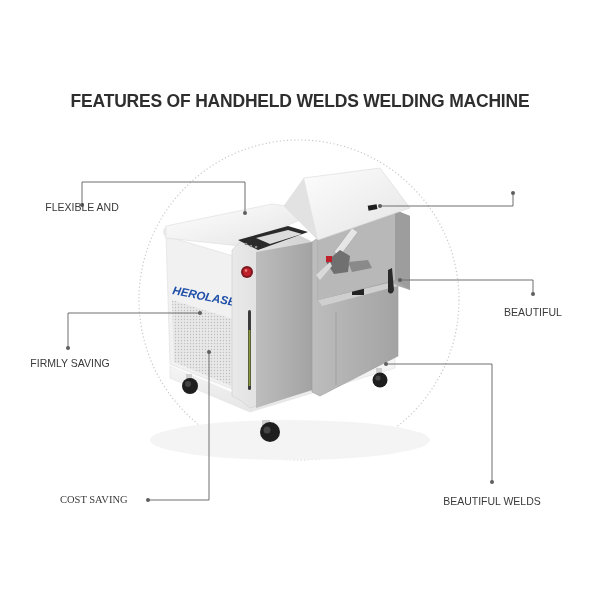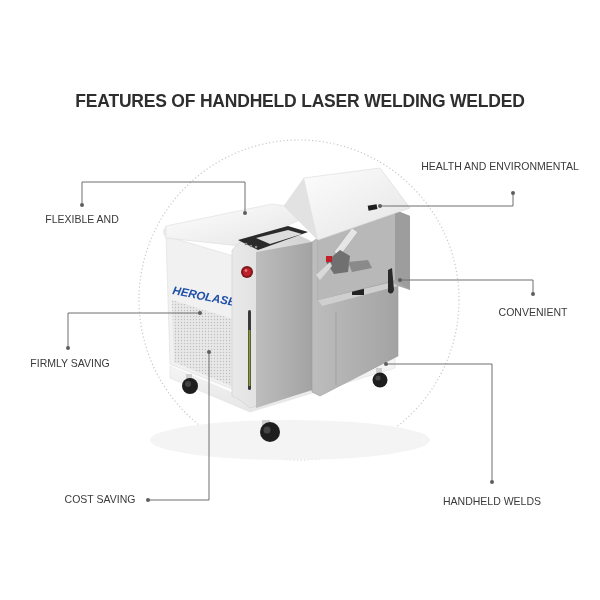--- a/index.html
+++ b/index.html
@@ -8,21 +8,21 @@
   .title { position: absolute; top: 91px; left: 0; width: 600px; text-align: center;
            font-family: "Liberation Sans", sans-serif; font-weight: bold; font-size: 17.5px;
            letter-spacing: -0.2px; color: #2e2e2e; }
   .label { position: absolute; font-size: 10.5px; line-height: 15px; color: #3a3a3a;
            text-align: center; white-space: nowrap; }
   .stage { position: absolute; left: 0; top: 0; width: 600px; height: 600px; }
 </style>
 </head>
 <body>
 
-<div class="title">FEATURES OF HANDHELD LASER WELDING WELDED</div>
+<div class="title">FEATURES OF HANDHELD WELDS WELDING MACHINE</div>
 
 <svg class="stage" viewBox="0 0 600 600" width="600" height="600">
   <defs>
     <linearGradient id="topGrad" x1="0" y1="0" x2="1" y2="1">
       <stop offset="0" stop-color="#ffffff"></stop>
       <stop offset="1" stop-color="#e4e4e4"></stop>
     </linearGradient>
     <linearGradient id="grayFront" x1="0" y1="0" x2="1" y2="0">
       <stop offset="0" stop-color="#bdbdbd"></stop>
       <stop offset="1" stop-color="#a3a3a3"></stop>
@@ -137,35 +137,34 @@
     <circle cx="533" cy="294" r="2"></circle>
     <circle cx="68" cy="348" r="2"></circle>
     <circle cx="200" cy="313" r="2"></circle>
     <circle cx="148" cy="500" r="2"></circle>
     <circle cx="209" cy="352" r="2"></circle>
     <circle cx="386" cy="364" r="2"></circle>
     <circle cx="492" cy="482" r="2"></circle>
   </g>
 </svg>
 
-<div class="label" style="left:22px; top:212px; width:120px;">
+<div class="label" style="left:22px; top:200px; width:120px;">
   <div>FLEXIBLE AND</div>
 </div>
 
 <div class="label" style="left:410px; top:159px; width:180px;">
-  <div>HEALTH AND ENVIRONMENTAL</div>
 </div>
 
 <div class="label" style="left:473px; top:305px; width:120px;">
-  <div>CONVENIENT</div>
+  <div>BEAUTIFUL</div>
 </div>
 
 <div class="label" style="left:14px; top:356px; width:112px;">
   <div>FIRMLY SAVING</div>
 </div>
 
-<div class="label" style="left:60px; top:492px; width:80px; text-align:center;">
+<div class="label" style="left:60px; top:492px; width:80px; text-align:left;font-family:Liberation Serif, serif;">
   <div>COST SAVING</div>
 </div>
 
 <div class="label" style="left:432px; top:494px; width:120px;">
-  <div>HANDHELD WELDS</div>
+  <div>BEAUTIFUL WELDS</div>
 </div>
 
 </body></html>

